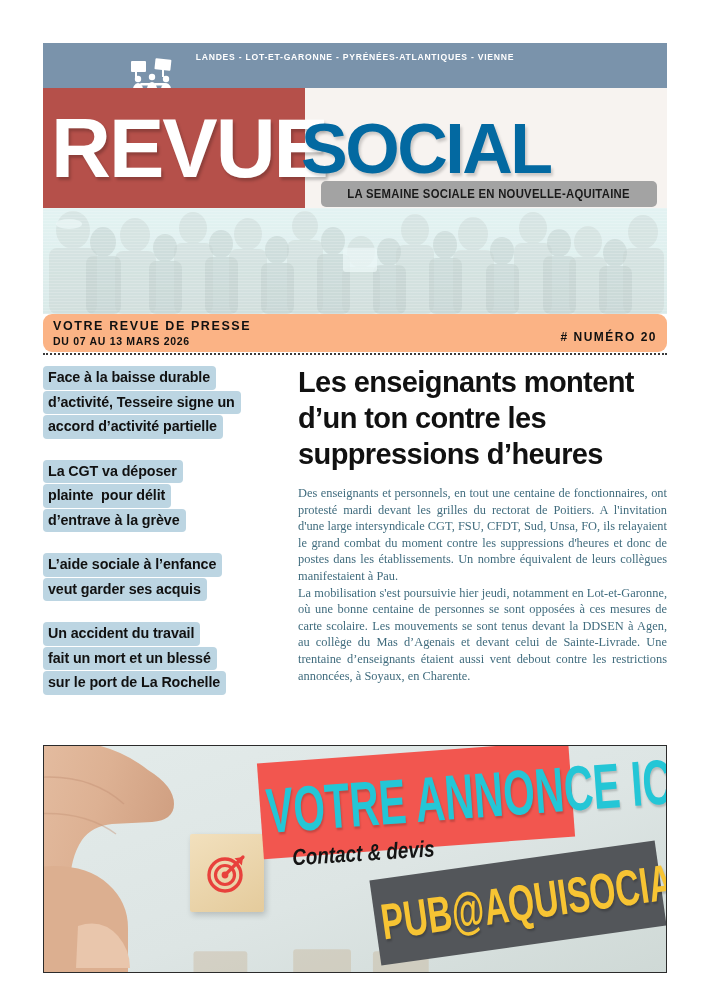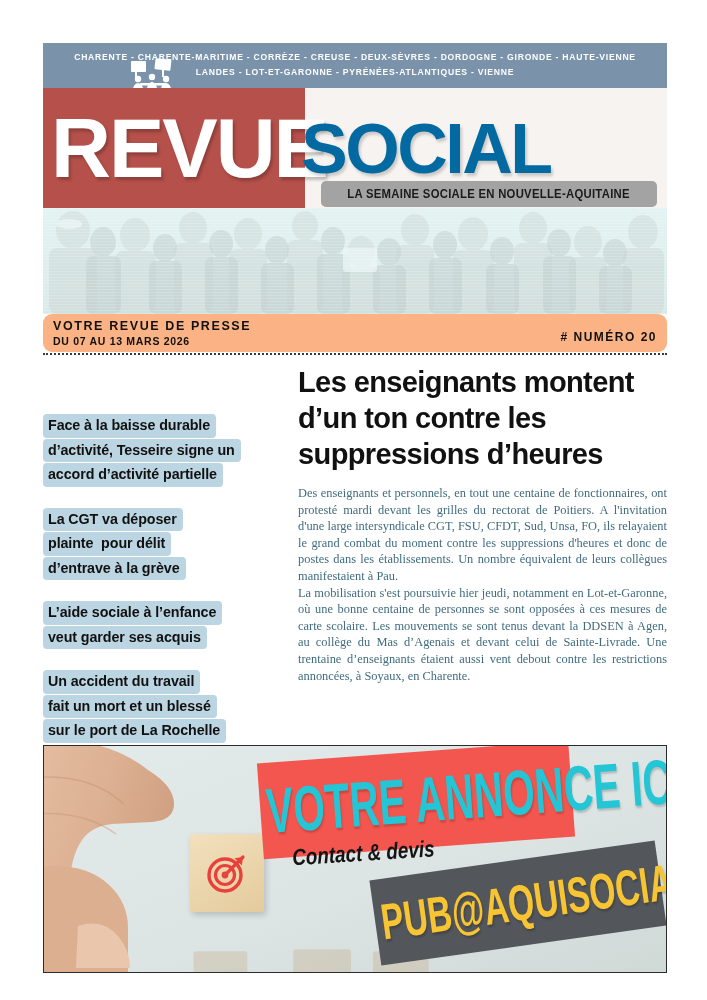--- a/index.html
+++ b/index.html
@@ -161,21 +161,21 @@
     border-top: 2px dotted #3b3b3b;
   }
 
   
   .content {
     position: absolute;
     left: 43px; top: 364px;
     width: 624px;
   }
   .columns { display: flex; gap: 0; }
-  .col-left { width: 245px; flex: 0 0 245px; padding-top: 2px; margin-top: 48px; }
+  .col-left { width: 245px; flex: 0 0 245px; padding-top: 2px; }
   .col-right { flex: 1; padding-left: 10px; }
 
   
   .teaser { margin-bottom: 21px; }
   .teaser .tline {
     display: table;
     background: #bcd5e2;
     color: #111111;
     font-size: 14.3px;
     font-weight: 700;
@@ -284,21 +284,20 @@
   }
 </style>
 </head>
 <body>
 
 <div class="page">
 
   <div class="masthead">
 
     <div class="dept-bar">
-      <div class="dept-line">CHARENTE - CHARENTE-MARITIME - CORRÈZE - CREUSE - DEUX-SÈVRES - DORDOGNE - GIRONDE - HAUTE-VIENNE</div>
       <div class="dept-line">LANDES - LOT-ET-GARONNE - PYRÉNÉES-ATLANTIQUES - VIENNE</div>
       <svg class="protest-logo" viewBox="0 0 56 36">
         <g fill="#ffffff">
           <rect x="6" y="3" width="15" height="11" rx="1"></rect>
           <rect x="30" y="1" width="16" height="11" rx="1" transform="rotate(6 38 6)"></rect>
           <rect x="10" y="13" width="2" height="8"></rect>
           <rect x="37" y="11" width="2" height="8"></rect>
           <circle cx="13" cy="21" r="3.2"></circle>
           <circle cx="27" cy="19" r="3.2"></circle>
           <circle cx="41" cy="21" r="3.2"></circle>

